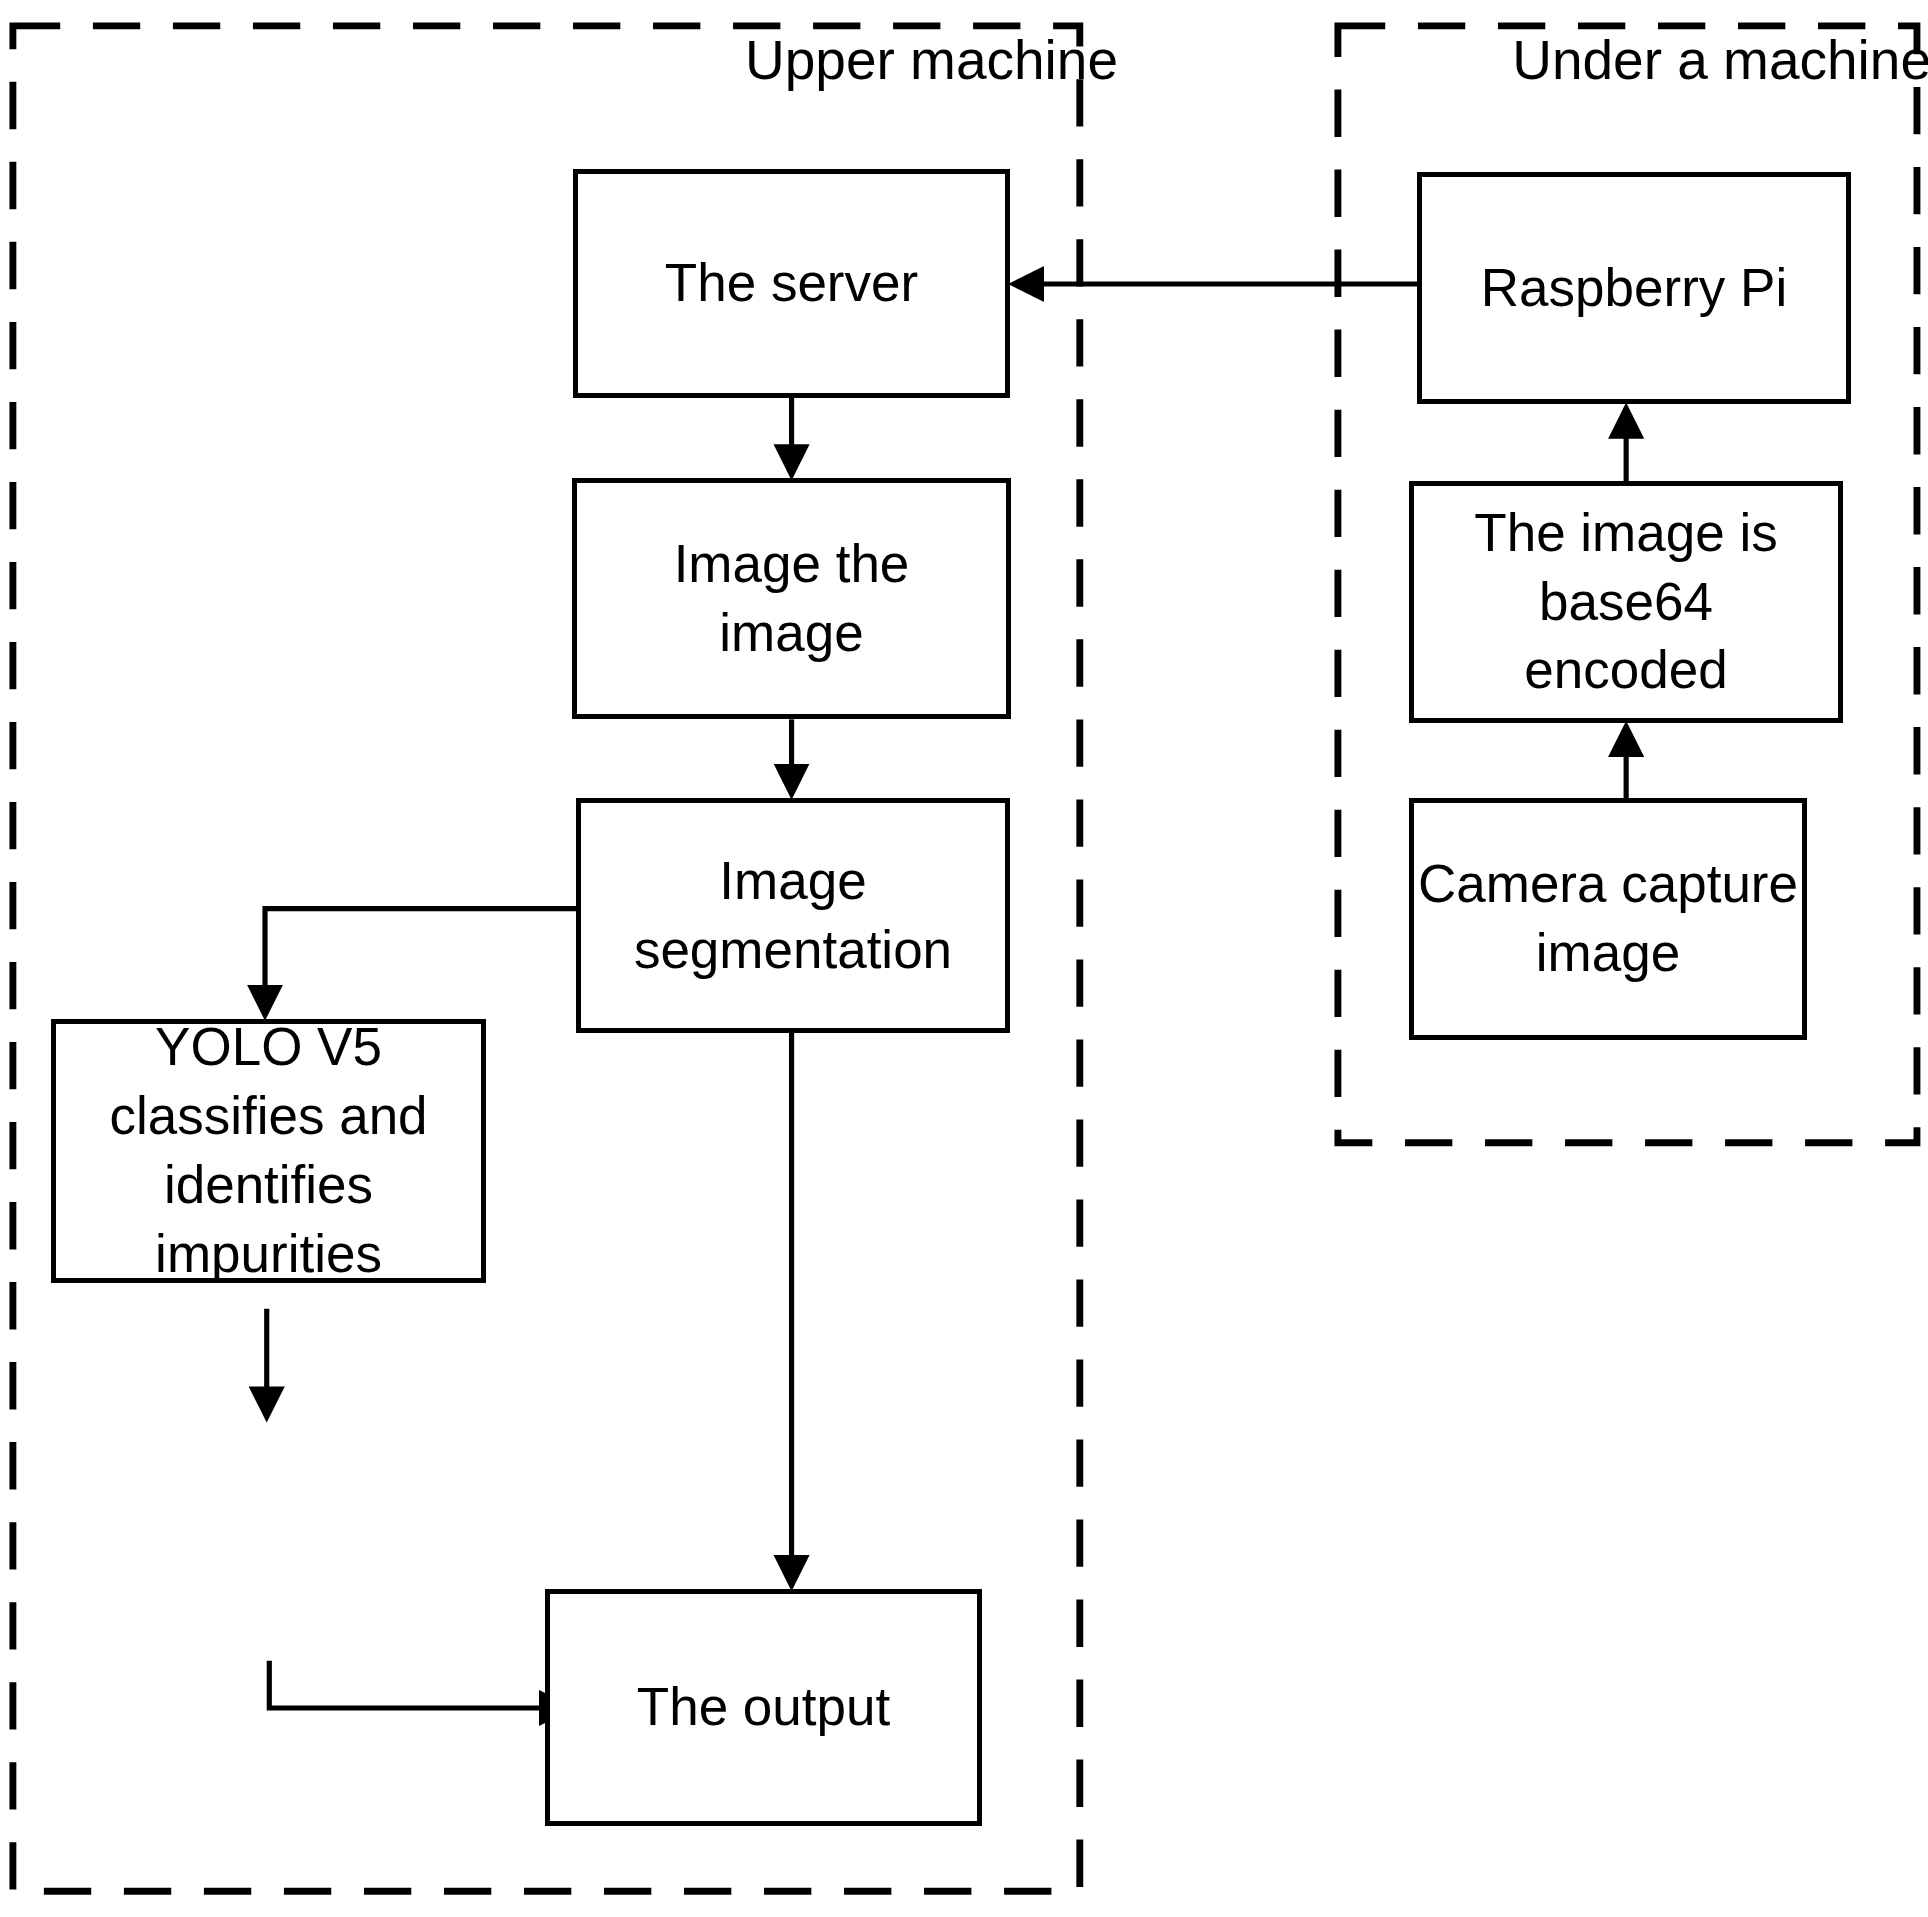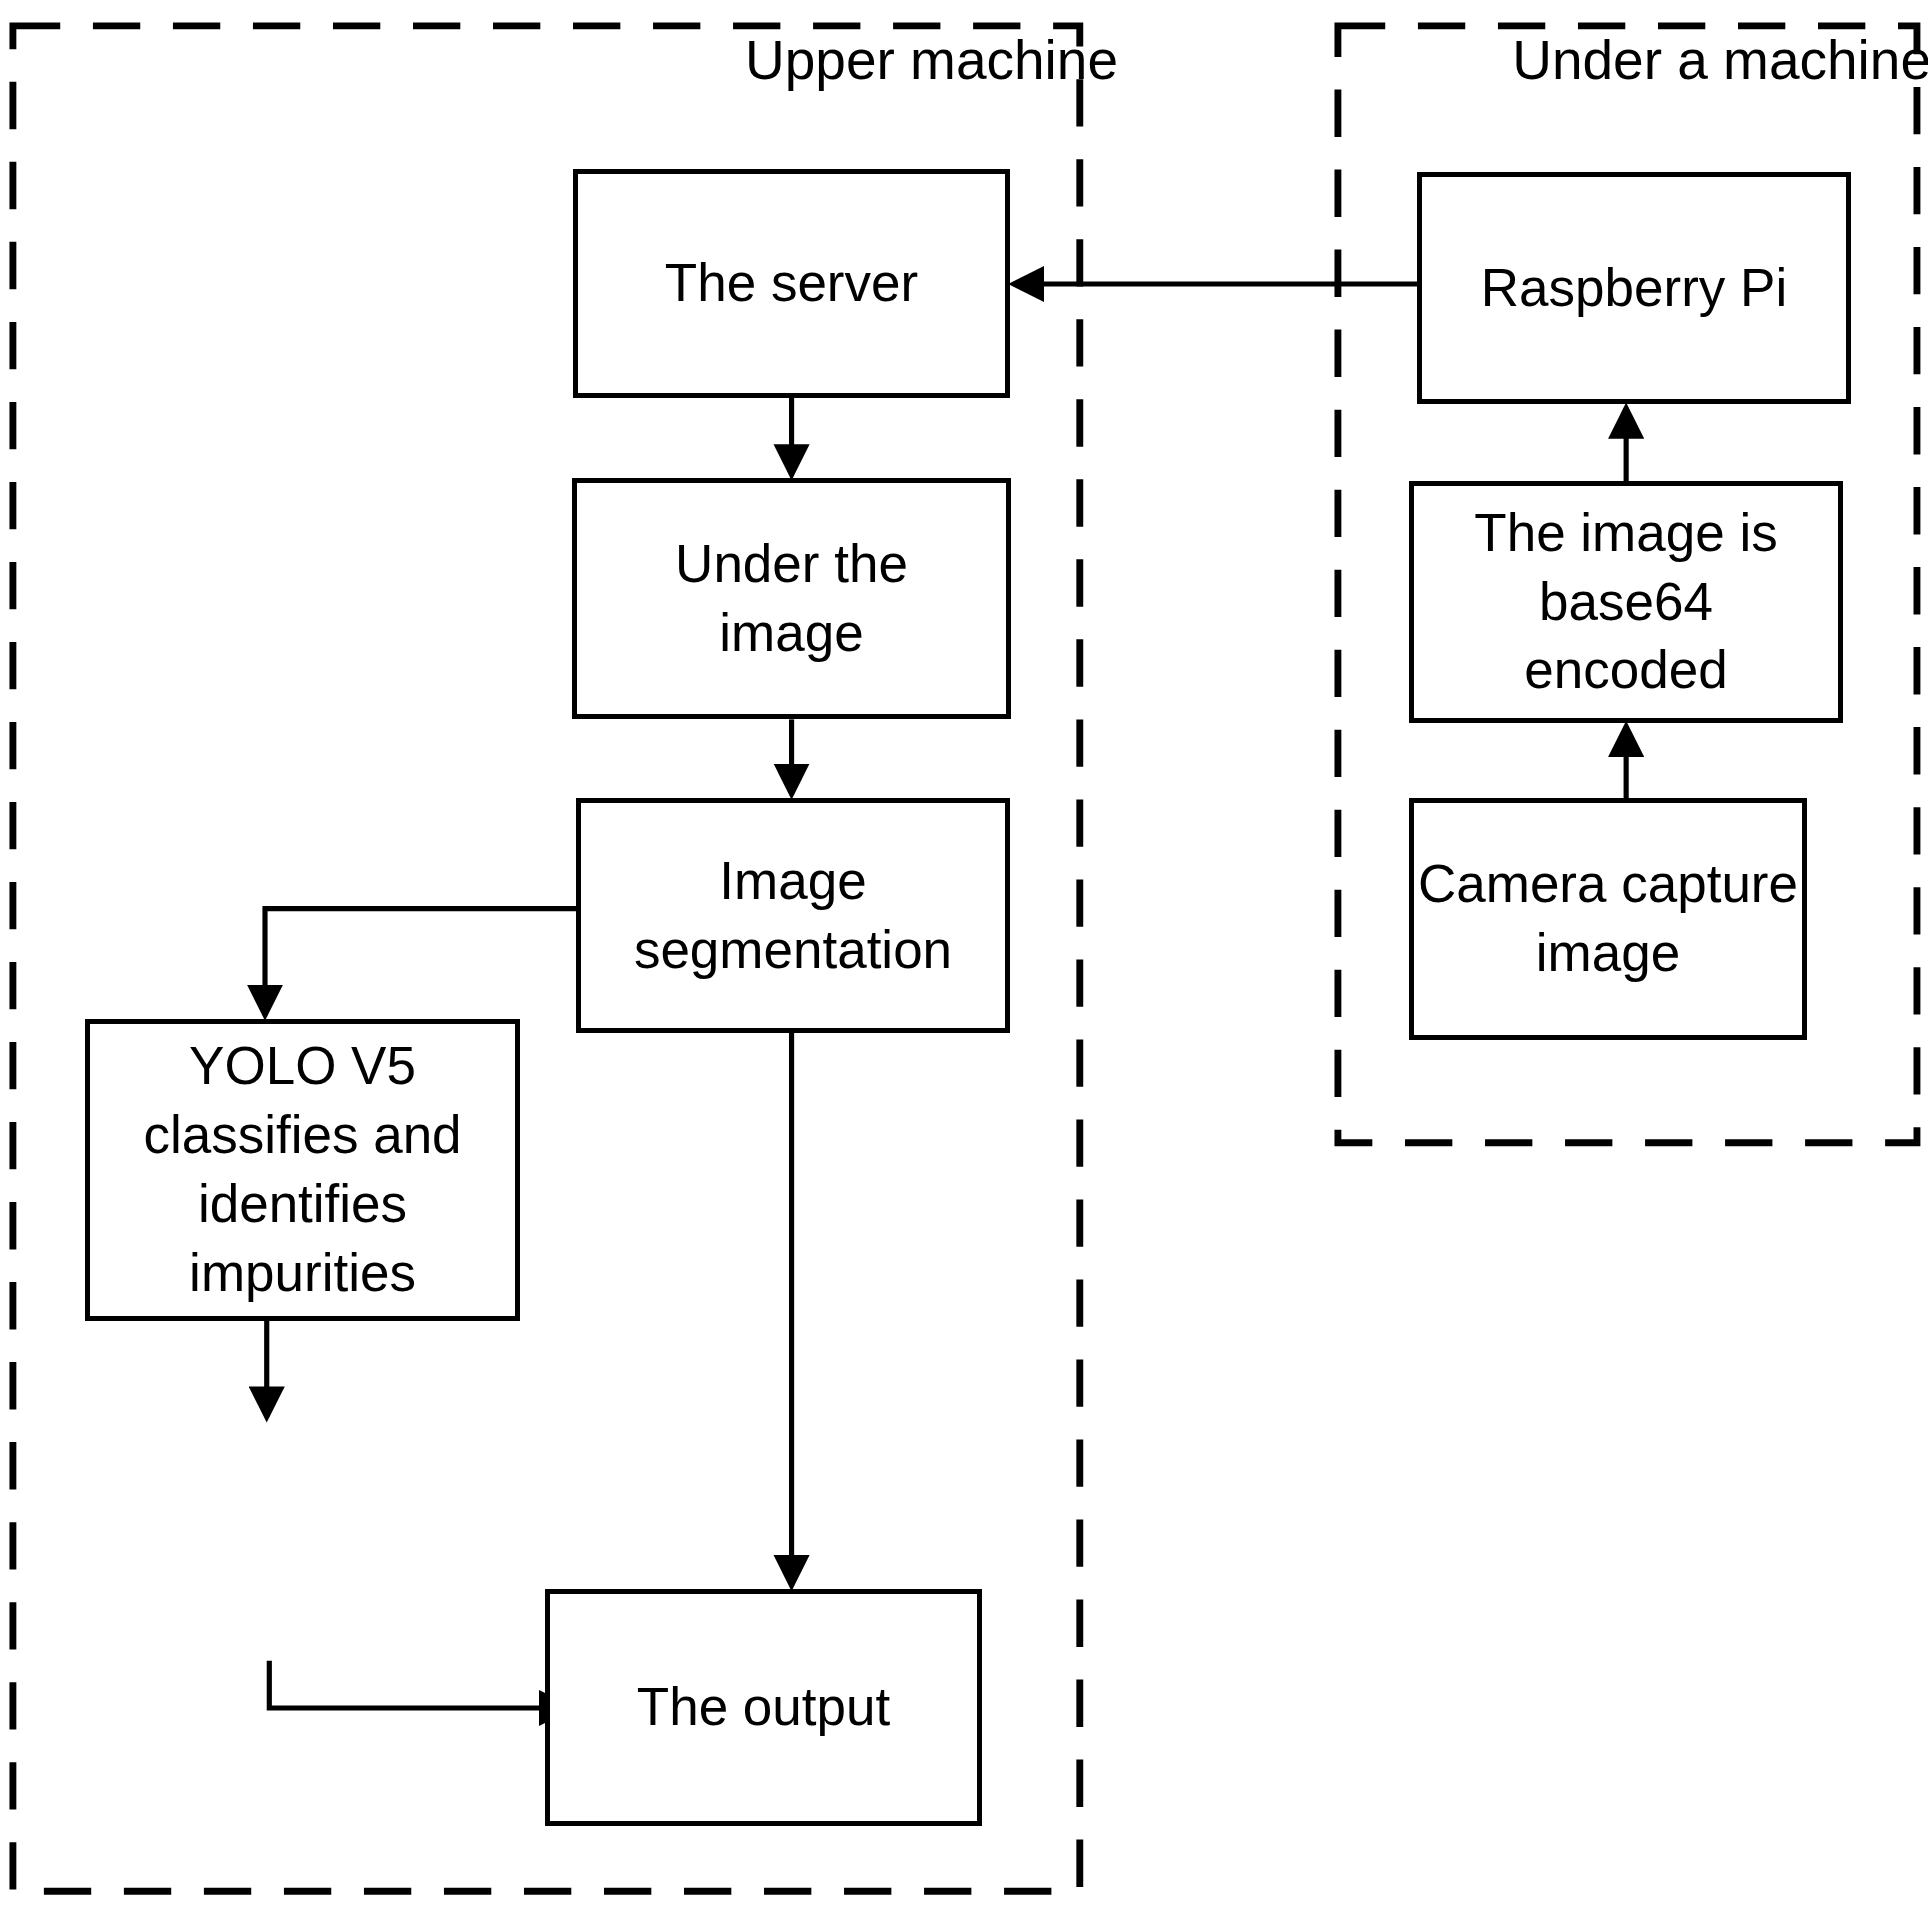--- a/index.html
+++ b/index.html
@@ -38,21 +38,21 @@
     justify-content: center;
     text-align: center;
     font-size: 53px;
     line-height: 1.3;
   }
   .node .node-label { white-space: pre-line; }
 
   #node-server   { left: 573px;  top: 169px;  width: 437px; height: 229px; }
   #node-decode   { left: 572px;  top: 478px;  width: 439px; height: 241px; }
   #node-segment  { left: 576px;  top: 798px;  width: 434px; height: 235px; }
-  #node-yolo     { left: 51px;   top: 1019px; width: 435px; height: 302px; margin-left: 34px; }
+  #node-yolo     { left: 51px;   top: 1019px; width: 435px; height: 264px; }
   #node-vw       { left: 48px;   top: 1420px; width: 439px; height: 240px; }
   #node-output   { left: 545px;  top: 1589px; width: 437px; height: 237px; }
   #node-raspi    { left: 1417px; top: 172px;  width: 434px; height: 232px; }
   #node-base64   { left: 1409px; top: 481px;  width: 434px; height: 242px; }
   #node-camera   { left: 1409px; top: 798px;  width: 398px; height: 242px; }
 </style>
 </head>
 <body>
 
 <div class="canvas">
@@ -79,21 +79,21 @@
   </svg>
 
   <div class="container-label" id="label-upper">Upper machine</div>
   <div class="container-label" id="label-under">Under a machine</div>
 
   <div class="node" id="node-server">
     <span class="node-label">The server</span>
   </div>
 
   <div class="node" id="node-decode">
-    <span class="node-label">Under the
+    <span class="node-label">Image the
 image</span>
   </div>
 
   <div class="node" id="node-segment">
     <span class="node-label">Image
 segmentation</span>
   </div>
 
   <div class="node" id="node-yolo">
     <span class="node-label">YOLO V5

